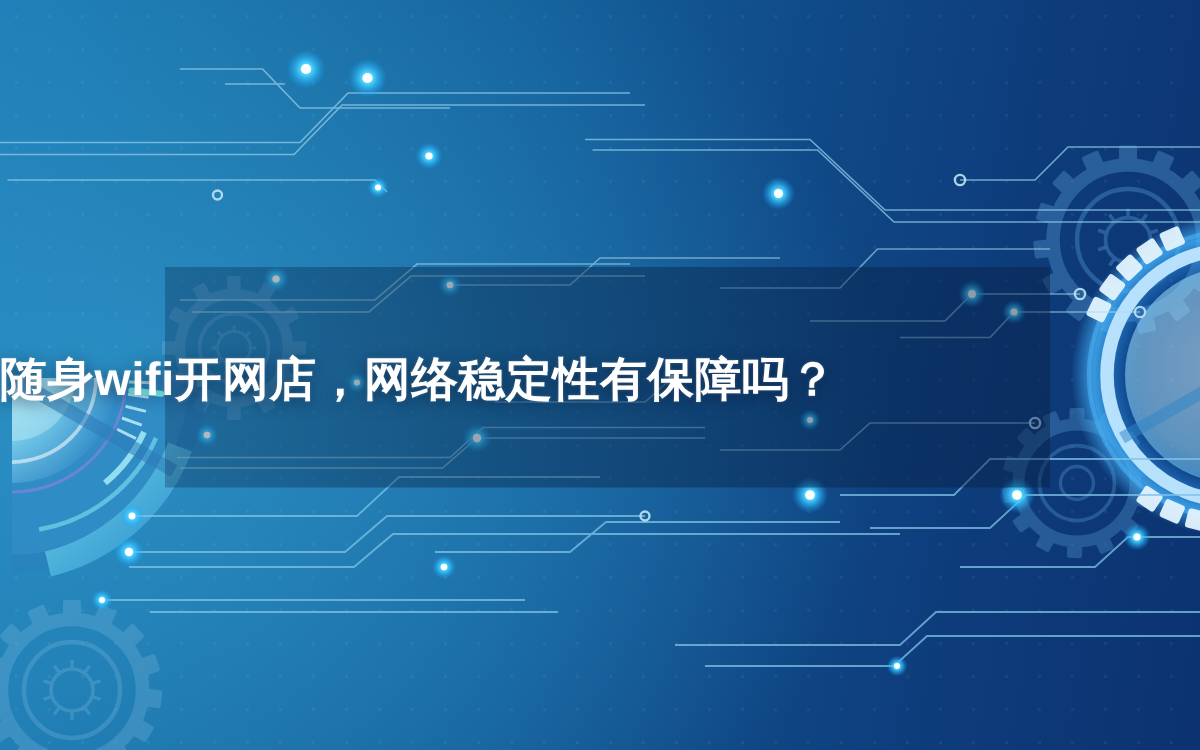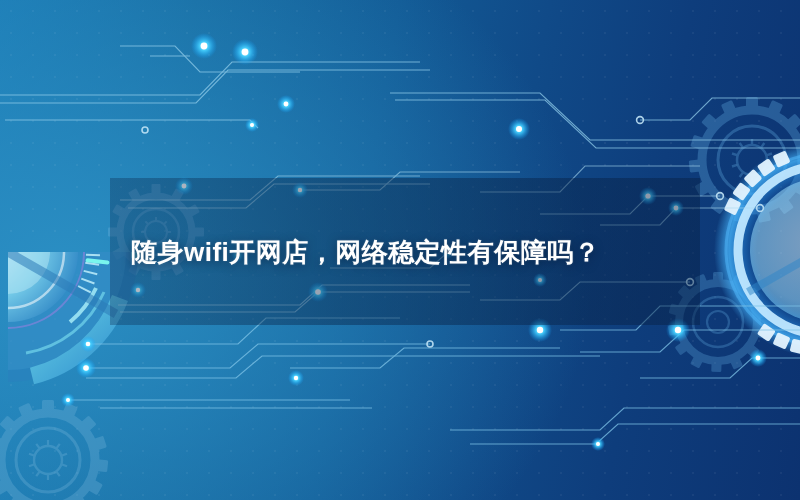--- a/index.html
+++ b/index.html
@@ -23,23 +23,22 @@
   
   #headline-band{
     position:absolute;left:110px;top:178px;width:590px;height:147px;
     background:linear-gradient(90deg, rgba(7,32,68,.30) 0%, rgba(7,32,68,.42) 40%, rgba(7,32,68,.46) 100%);
   }
   #headline-wrap{
     position:absolute;left:0;top:222px;width:800px;height:60px;
     display:flex;align-items:center;
   }
   #headline{
-    margin-left:131px;
     color:#ffffff;
-    font-size:26px;
+    font-size:31px;
     font-weight:bold;
     letter-spacing:.5px;
     line-height:1;
     white-space:nowrap;
     text-shadow:0 2px 10px rgba(2,18,46,.55), 0 0 2px rgba(255,255,255,.25);
   }
   svg{display:block;}
   .nosel{user-select:none;}
 </style>
 </head>

